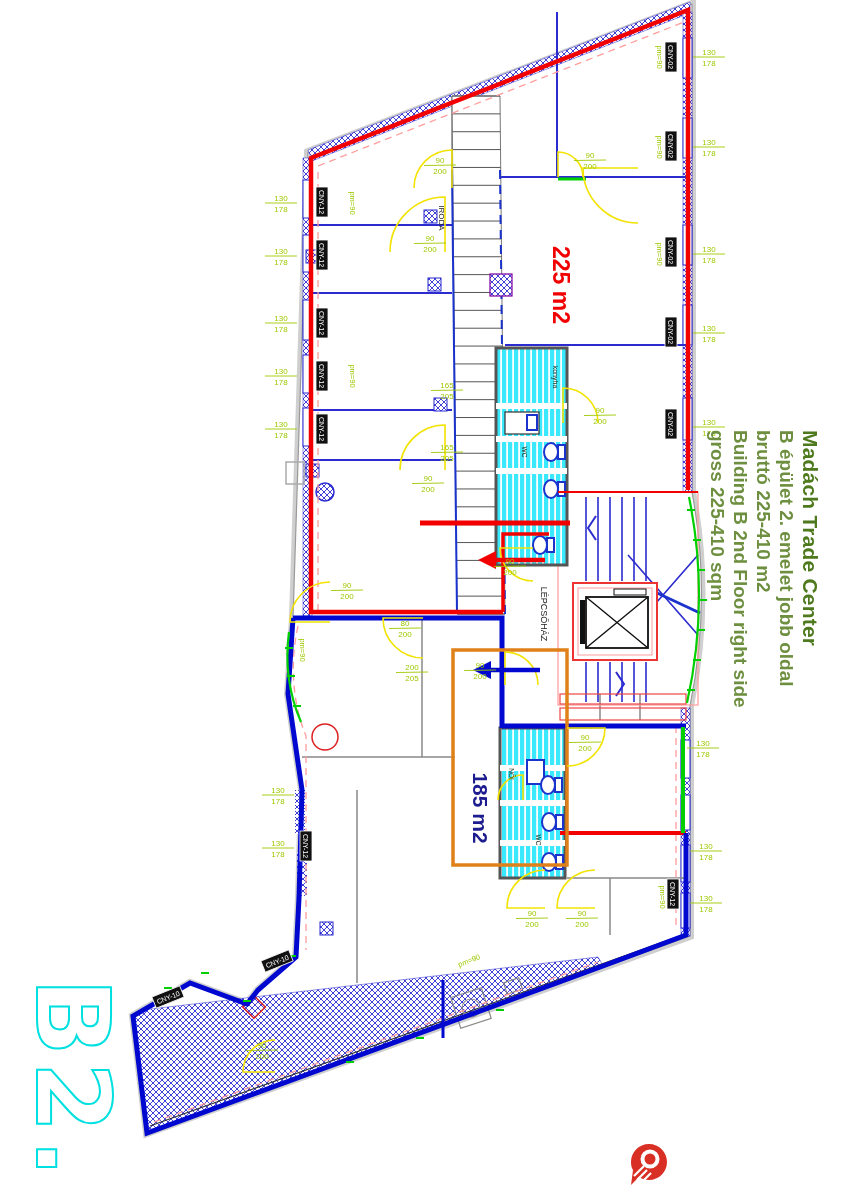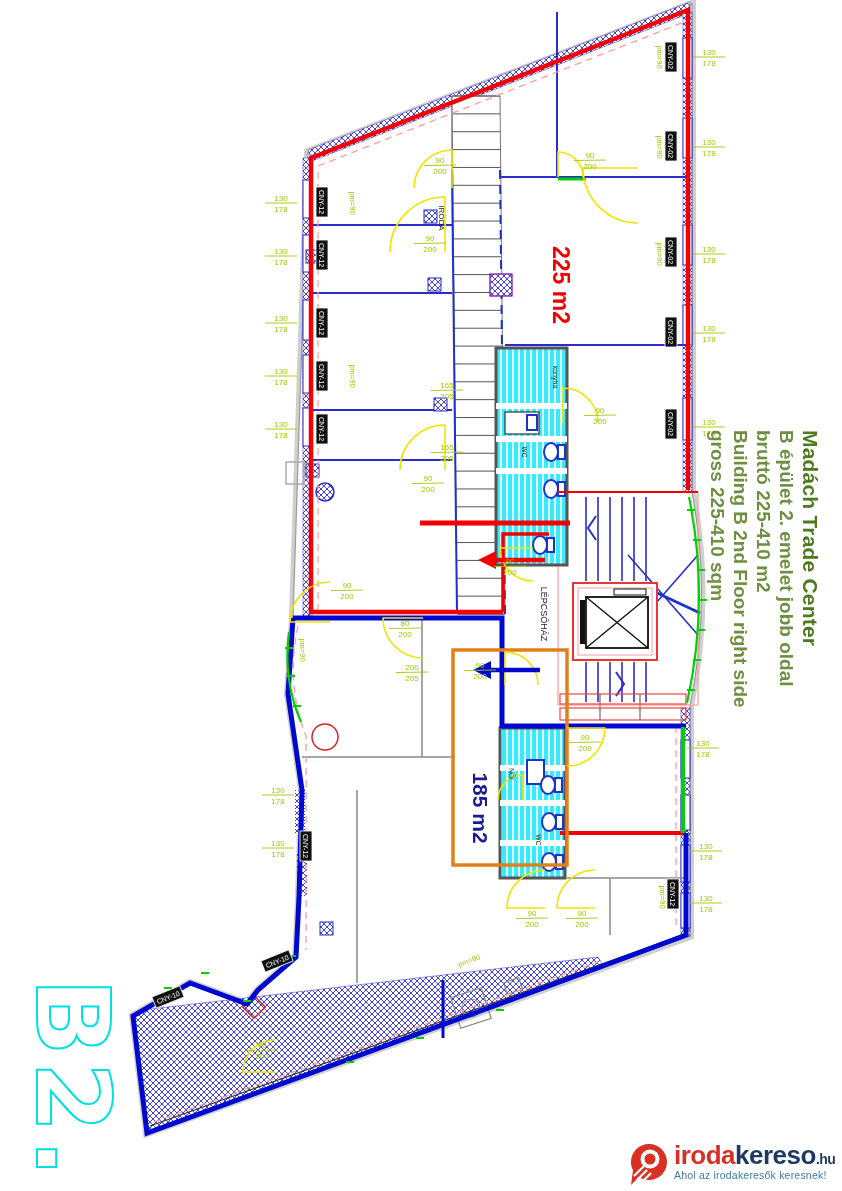--- a/index.html
+++ b/index.html
@@ -588,17 +588,13 @@
 
 <div id="watermark">B2.</div>
 
 <div id="logo">
   <svg class="mark" viewBox="0 0 42 46">
     <path d="M21,2 C31,2 39,10 39,20 C39,30 31,38 21,38 C17,38 14,37 11,35 L3,43 L5,28
              C3.5,25.6 3,23 3,20 C3,10 11,2 21,2 Z" fill="#d93025"></path>
     <circle cx="22" cy="17" r="7.5" fill="none" stroke="#ffffff" stroke-width="4"></circle>
     <path d="M6,34 L16,24 M9,38 L19,28 M13,41 L23,31" stroke="#ffffff" stroke-width="2.2"></path>
   </svg>
-  <div class="words">
-    <div class="brand"><span class="red">iroda</span><span class="navy">kereso</span><span class="tld">.hu</span></div>
-    <div class="tagline">Ahol az irodakeresők keresnek!</div>
-  </div>
 </div>
 
 </body></html>

